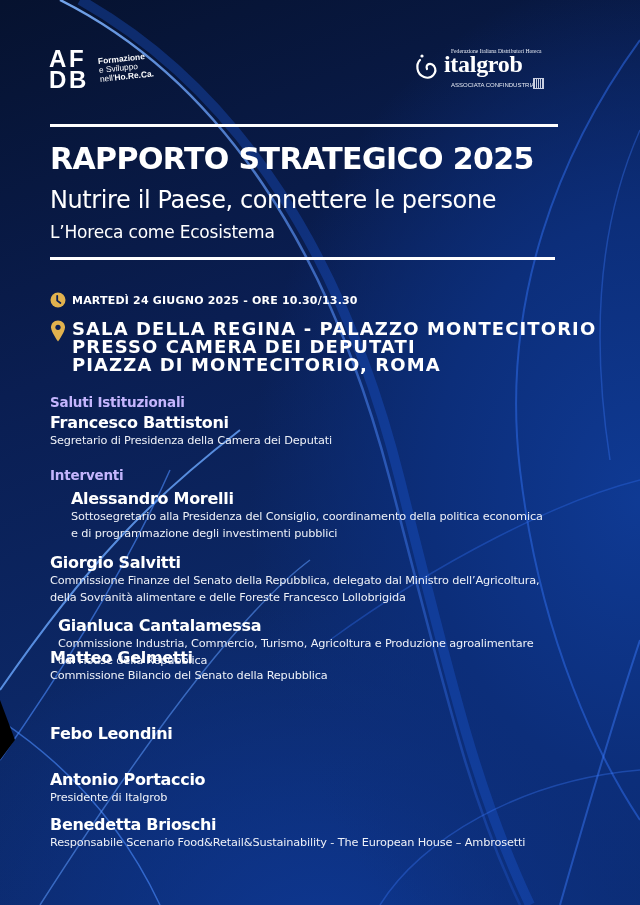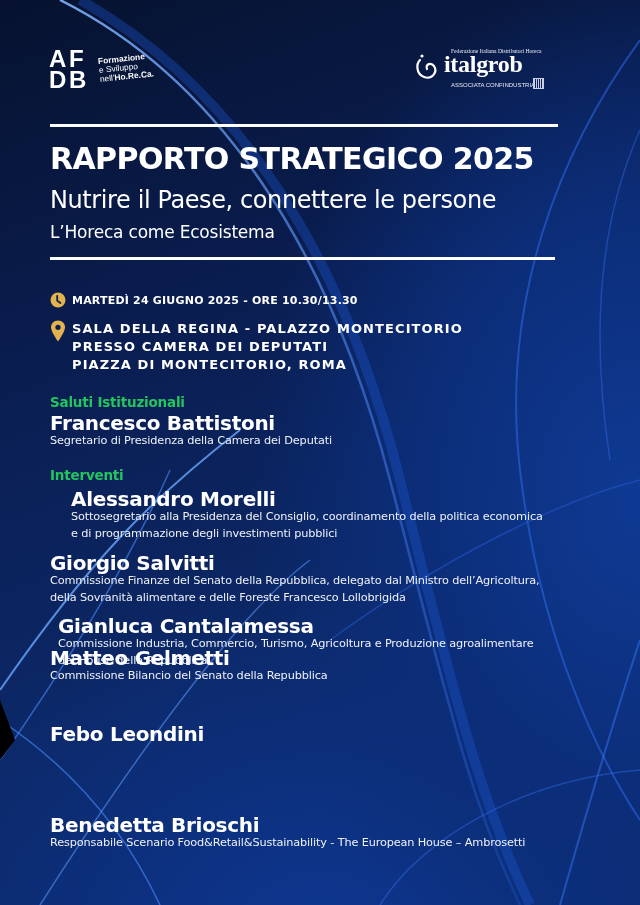--- a/index.html
+++ b/index.html
@@ -48,26 +48,26 @@
 
     .title { position: absolute; left: 50px; top: 141px; font-family: "DejaVu Sans", sans-serif; font-weight: bold; font-size: 30px; letter-spacing: -0.6px; white-space: nowrap; }
     .subtitle { position: absolute; left: 50px; top: 186px; font-size: 24px; letter-spacing: -0.4px; white-space: nowrap; }
     .subsubtitle { position: absolute; left: 50px; top: 222px; font-size: 17px; letter-spacing: -0.2px; white-space: nowrap; }
 
     .info-row { position: absolute; left: 50px; display: flex; align-items: flex-start; }
     .info-row .icon { width: 16px; height: 16px; margin-right: 6px; flex-shrink: 0; }
     .info-row.date { top: 292px; }
     .info-row.place { top: 320px; }
     .info-text { font-family: "DejaVu Sans", sans-serif; font-weight: bold; font-size: 11px; line-height: 18px; letter-spacing: 0.2px; white-space: nowrap; }
-    .info-row.place .info-text { letter-spacing: 1.1px; font-size: 13px; }
+    .info-row.place .info-text { letter-spacing: 1.1px; font-size: 18px; }
 
     .section { position: absolute; left: 50px; right: 20px; }
-    .section-label { color: #22c55e; font-weight: bold; font-size: 13.5px; letter-spacing: -0.2px; height: 20px; line-height: 20px; }
+    .section-label { color: #c4b5fd; font-weight: bold; font-size: 13.5px; letter-spacing: -0.2px; height: 20px; line-height: 20px; }
     .person { margin-top: 1px; }
-    .person-name { font-weight: bold; font-size: 20px; line-height: 20px; letter-spacing: -0.3px; white-space: nowrap; }
+    .person-name { font-weight: bold; font-size: 16px; line-height: 20px; letter-spacing: -0.3px; white-space: nowrap; }
     .person-role { font-size: 11.3px; line-height: 16.5px; color: #eef1f8; letter-spacing: -0.15px; white-space: pre-line; }
   </style>
 </head>
 <body>
 
 <div class="bg">
   <svg width="640" height="905" viewBox="0 0 640 905">
     <defs>
       <linearGradient id="glow" x1="0" y1="0" x2="1" y2="1">
         <stop offset="0" stop-color="#7fb4ff" stop-opacity="0.9"></stop>
@@ -173,18 +173,22 @@
     <div class="person-role">Commissione Industria, Commercio, Turismo, Agricoltura e Produzione agroalimentare
 del House della Repubblica</div>
   </div>
   <div class="section" style="top:648px;">
     <div class="person-name">Matteo Gelmetti</div>
     <div class="person-role">Commissione Bilancio del Senato della Repubblica</div>
   </div>
   <div class="section" style="top:724px;">
     <div class="person-name">Febo Leondini</div>
   </div>
+  <div class="section" style="top:770px;">
+    <div class="person-name">Antonio Portaccio</div>
+    <div class="person-role">Presidente di Italgrob</div>
+  </div>
   <div class="section" style="top:815px;">
     <div class="person-name">Benedetta Brioschi</div>
     <div class="person-role">Responsabile Scenario Food&amp;Retail&amp;Sustainability - The European House – Ambrosetti</div>
   </div>
 
 </div>
 
 </body></html>

